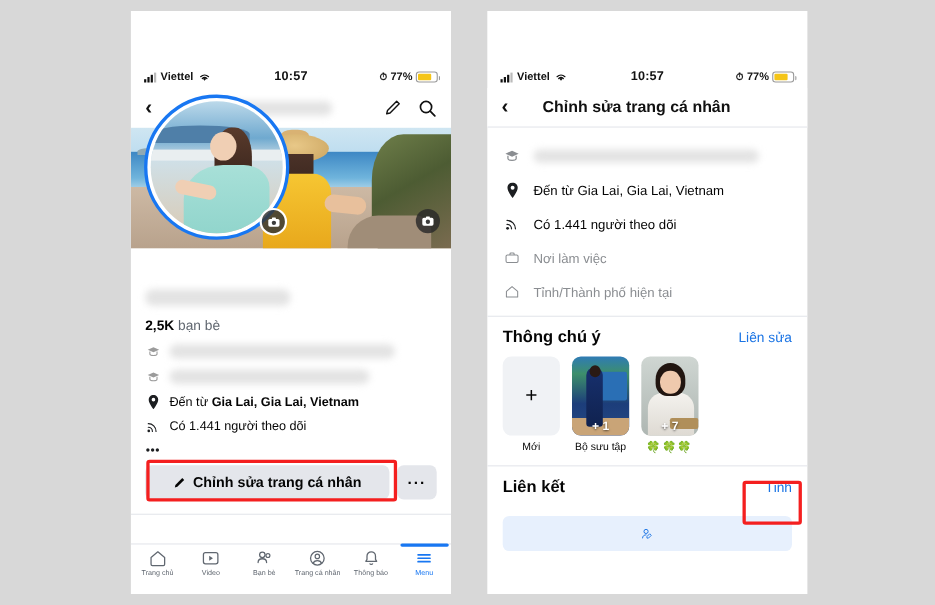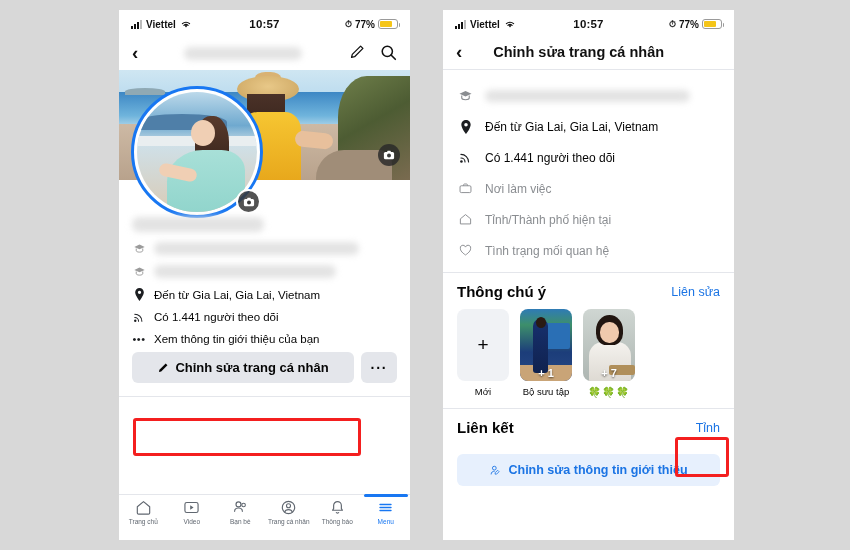--- a/index.html
+++ b/index.html
@@ -56,21 +56,21 @@
   .phone {
     position: absolute; top: 10px; width: 291px; height: 530px;
     background: #fff; overflow: hidden;
   }
   #phone-left { left: 119px; }
   #phone-right { left: 443px; }
 
   
   .statusbar {
     height: 24px; display: flex; align-items: center;
-    padding: 4px 12px 0 12px; font-size: 10.5px; color: #111; font-weight: 600;
+    padding: 4px 12px 0 12px; font-size: 10.5px; color: #111; font-weight: 600; margin-top: 46px;
   }
   .sb-left { display: flex; align-items: center; gap: 4px; flex: 1; }
   .sb-time { flex: 0 0 auto; font-size: 11.5px; font-weight: 600; letter-spacing: .2px; }
   .sb-right { display: flex; align-items: center; gap: 3px; flex: 1; justify-content: flex-end; }
   .bars { display: inline-flex; align-items: flex-end; gap: 1px; height: 9px; }
   .bars i { display: block; width: 2px; background: #111; }
   .bars i:nth-child(1){height:3px}.bars i:nth-child(2){height:5px}
   .bars i:nth-child(3){height:7px}.bars i:nth-child(4){height:9px; background:#bbb;}
   .carrier { font-size: 10px; font-weight: 600; }
   .battery {
@@ -158,21 +158,21 @@
     display:flex; align-items:center; justify-content:center; border: 2px solid #fff;
   }
 
   
   .pbody { padding: 4px 13px 0 13px; }
   .name-blur { width: 132px; height: 15px; margin-top: 9px; }
   .friends { font-size: 12.5px; color: #606770; margin-top: 11px; }
   .friends b { color: #050505; font-weight: 700; font-size: 12.5px; }
   .inforow { display:flex; align-items:center; gap: 8px; margin-top: 10px; font-size: 11.5px; color:#050505; }
   .inforow .ico { width: 14px; min-width: 14px; display:flex; justify-content:center; color:#606770; }
-  .inforow b { font-weight: 400; }
+  .inforow b { font-weight: 700; }
   .br1 { width: 205px; height: 13px; }
   .br2 { width: 182px; height: 13px; }
 
   .btn-primary {
     margin: 12px 13px 0 13px; height: 31px; background: #1877f2; border-radius: 6px;
     color:#fff; font-size: 13px; font-weight: 700;
     display:flex; align-items:center; justify-content:center; gap:5px;
   }
   .btn-row { display:flex; gap: 7px; margin: 7px 13px 0 13px; }
   .btn-sec {
@@ -359,20 +359,24 @@
         <svg width="12" height="12" viewBox="0 0 20 20">
             <rect x="1.5" y="5" width="17" height="12" rx="2.6" fill="#fff"></rect>
             <circle cx="10" cy="11" r="3.3" fill="#3c3c3c"></circle>
             <rect x="7" y="3" width="6" height="2.6" rx="1" fill="#fff"></rect>
           </svg>
       </div>
     </div>
 
     <div class="pbody" style="padding-top:28px">
       <div class="blur-pill name-blur"></div>
+      <div class="friends">
+        <b>2,5K</b>
+        <span>bạn bè</span>
+      </div>
 
       <div class="inforow">
         <span class="ico">
           <svg width="13" height="13" viewBox="0 0 20 20">
               <path d="M10 4l8 3.6-8 3.6-8-3.6z" fill="#9b9b9b"></path>
               <path d="M5 10v3.4c0 1.2 2.2 2.2 5 2.2s5-1 5-2.2V10" fill="none" stroke="#9b9b9b" stroke-width="1.5"></path>
             </svg>
         </span>
         <span class="blur-pill br1"></span>
       </div>
@@ -397,21 +401,20 @@
         <span class="ico">
           <svg width="12" height="12" viewBox="0 0 16 16">
               <circle cx="3" cy="13" r="1.6" fill="#1c1e21"></circle>
               <path d="M2.4 8.6a5 5 0 015 5M2.4 4.2a9.4 9.4 0 019.4 9.4" fill="none" stroke="#1c1e21" stroke-width="1.4" stroke-linecap="round"></path>
             </svg>
         </span>
         <span>Có 1.441 người theo dõi</span>
       </div>
       <div class="inforow">
         <span class="ico" style="letter-spacing:.5px;font-size:11px;color:#1c1e21">•••</span>
-        <span>Xem thông tin giới thiệu của bạn</span>
       </div>
     </div>
 
 
     <div class="btn-row">
       <div class="btn-sec">
         <svg width="12" height="12" viewBox="0 0 20 20">
             <path d="M14.5 2.6l2.9 2.9L7 15.9l-3.8.9.9-3.8z" fill="#050505"></path>
           </svg>
         <span>Chỉnh sửa trang cá nhân</span>
@@ -542,28 +545,20 @@
         </span>
         <span>Nơi làm việc</span>
       </div>
       <div class="erow empty">
         <span class="eico">
           <svg width="15" height="15" viewBox="0 0 22 22">
               <path d="M3.5 10l7.5-6.2L18.5 10v7.5h-15z" fill="none" stroke="#8a8d91" stroke-width="1.4" stroke-linejoin="round"></path>
             </svg>
         </span>
         <span>Tỉnh/Thành phố hiện tại</span>
-      </div>
-      <div class="erow empty">
-        <span class="eico">
-          <svg width="15" height="15" viewBox="0 0 22 22">
-              <path d="M11 17.5S3.5 13 3.5 8.4A3.9 3.9 0 0111 6a3.9 3.9 0 017.5 2.4c0 4.6-7.5 9.1-7.5 9.1z" fill="none" stroke="#8a8d91" stroke-width="1.4" stroke-linejoin="round"></path>
-            </svg>
-        </span>
-        <span>Tình trạng mối quan hệ</span>
       </div>
     </div>
 
     <div class="divider" style="margin:6px 0 0 0"></div>
 
     <div class="sec-head" style="padding-top:10px">
       <div class="sec-title">Thông chú ý</div>
       <div class="sec-link">Liên sửa</div>
     </div>
 
@@ -601,20 +596,19 @@
       <div class="sec-title">Liên kết</div>
       <div class="sec-link">Tỉnh</div>
     </div>
 
     <div class="btn-light">
       <svg width="13" height="13" viewBox="0 0 22 22">
         <circle cx="9" cy="7" r="3.2" fill="none" stroke="#1b74e4" stroke-width="1.5"></circle>
         <path d="M3.6 17c0-3 2.4-4.8 5.4-4.8" fill="none" stroke="#1b74e4" stroke-width="1.5" stroke-linecap="round"></path>
         <path d="M14.6 10.6l2.4 2.4-4.2 4.2h-2.4v-2.4z" fill="none" stroke="#1b74e4" stroke-width="1.4" stroke-linejoin="round"></path>
       </svg>
-      <span>Chỉnh sửa thông tin giới thiệu</span>
     </div>
   </div>
 
   <div class="redbox" id="redbox-edit-profile"></div>
   <div class="redbox" id="redbox-them"></div>
 
 </div>
 
 </body></html>

